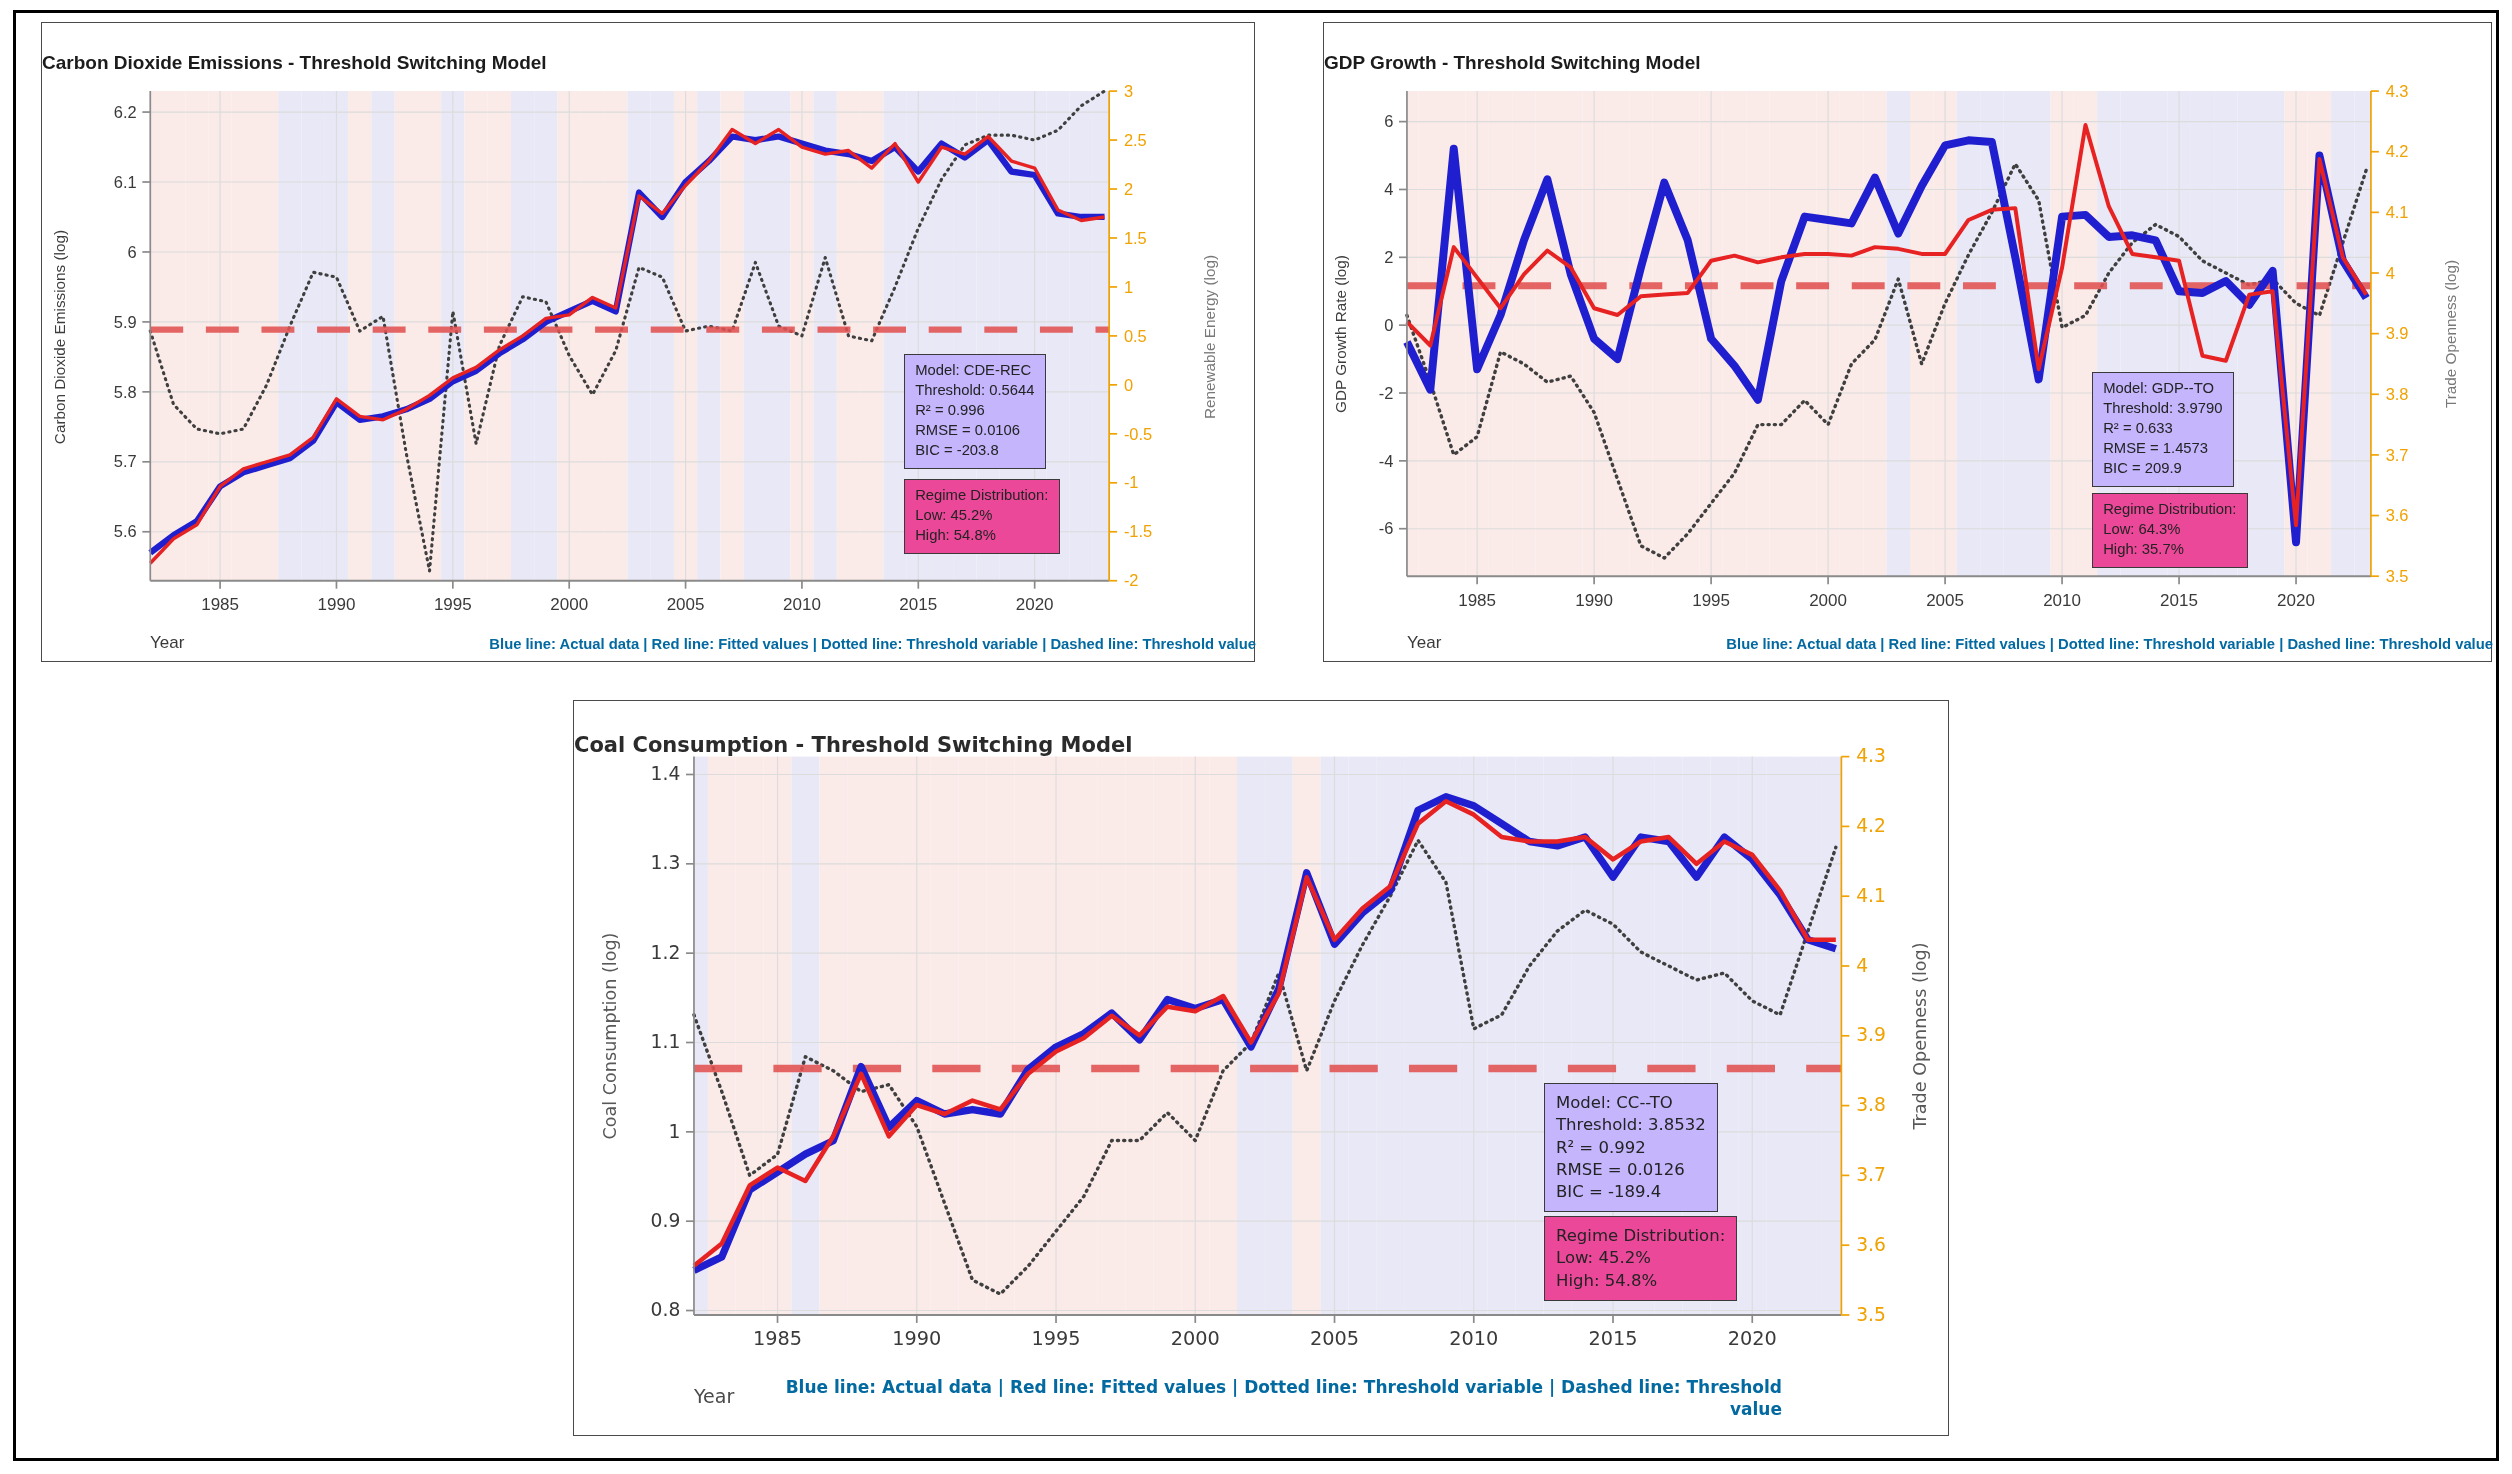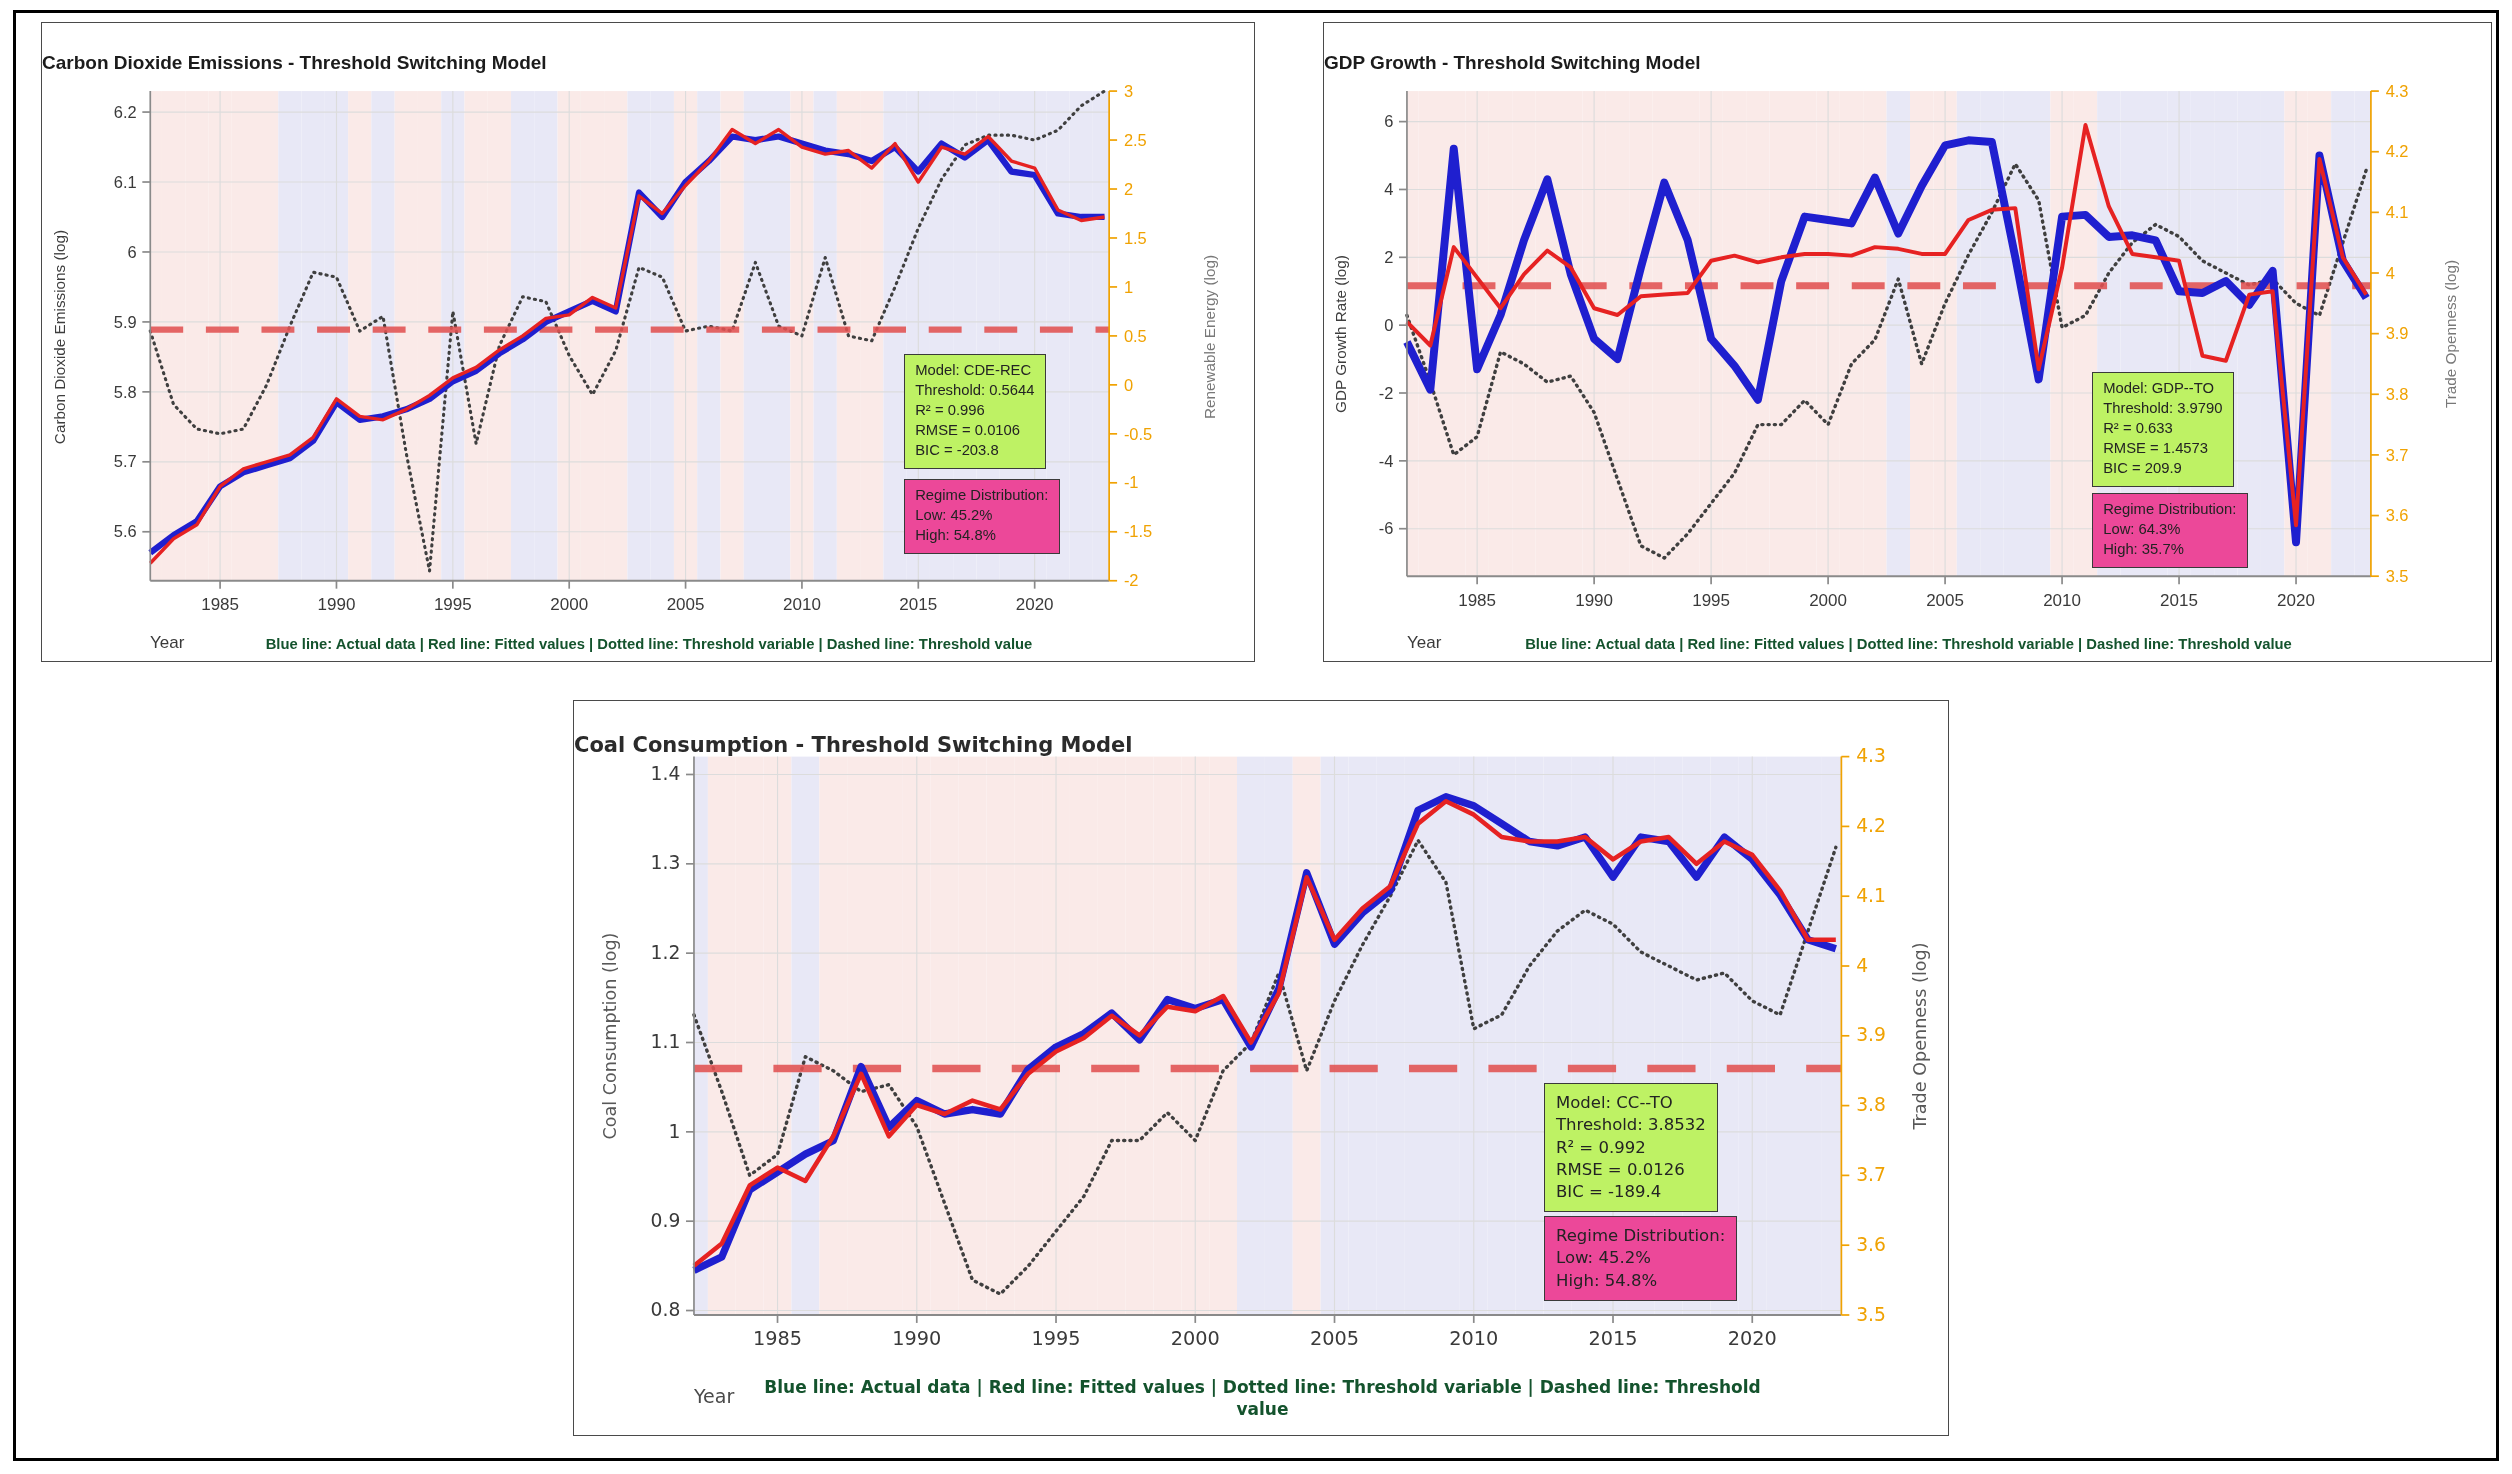--- a/index.html
+++ b/index.html
@@ -16,25 +16,25 @@
   #panel-coal .chart-title{top:14.8px;font-size:21px;color:#2b2b2b;}
   .ylab{position:absolute;white-space:nowrap;transform:translate(-50%,-50%) rotate(-90deg);}
   .ylab.left{color:#3d3d3d;}
   .ylab.right{color:#787878;}
   #panel-co2 .ylab,#panel-gdp .ylab{font-size:15.3px;}
   #panel-coal .ylab{font-size:17.6px;color:#585858;}
   .xlab{position:absolute;text-align:left;color:#3a3a3a;margin-top:21px;}
   #panel-co2 .xlab{left:108px;width:959px;top:589px;font-size:17px;}
   #panel-gdp .xlab{left:83px;width:964px;top:589px;font-size:17px;}
   #panel-coal .xlab{left:120px;width:1148px;top:663px;font-size:19px;color:#4a4a4a;}
-  .caption{position:absolute;text-align:center;font-weight:bold;color:#14532d;}
+  .caption{position:absolute;text-align:right;font-weight:bold;color:#0369a1;}
   #panel-co2 .caption{left:0;width:1214px;top:613px;font-size:14.8px;}
   #panel-gdp .caption{left:0;width:1169px;top:613px;font-size:14.8px;}
   #panel-coal .caption{left:169px;width:1039px;top:675px;font-size:17px;line-height:1.3;}
-  .statbox{position:absolute;background:#bef264;border:1.7px solid #3a3a3a;color:#232323;
+  .statbox{position:absolute;background:#c4b5fd;border:1.7px solid #3a3a3a;color:#232323;
            padding:6.8px 10.2px;line-height:1.35;white-space:nowrap;}
   .statbox.regime{background:#ec4899;}
   #panel-co2 .statbox{left:862px;font-size:14.8px;}
   #panel-co2 .statbox.model{top:331px;}
   #panel-co2 .statbox.regime{top:456px;}
   #panel-gdp .statbox{left:768px;font-size:14.8px;}
   #panel-gdp .statbox.model{top:349px;}
   #panel-gdp .statbox.regime{top:470px;}
   #panel-coal .statbox{left:970px;font-size:16.5px;padding:8px 11px;}
   #panel-coal .statbox.model{top:382px;}

